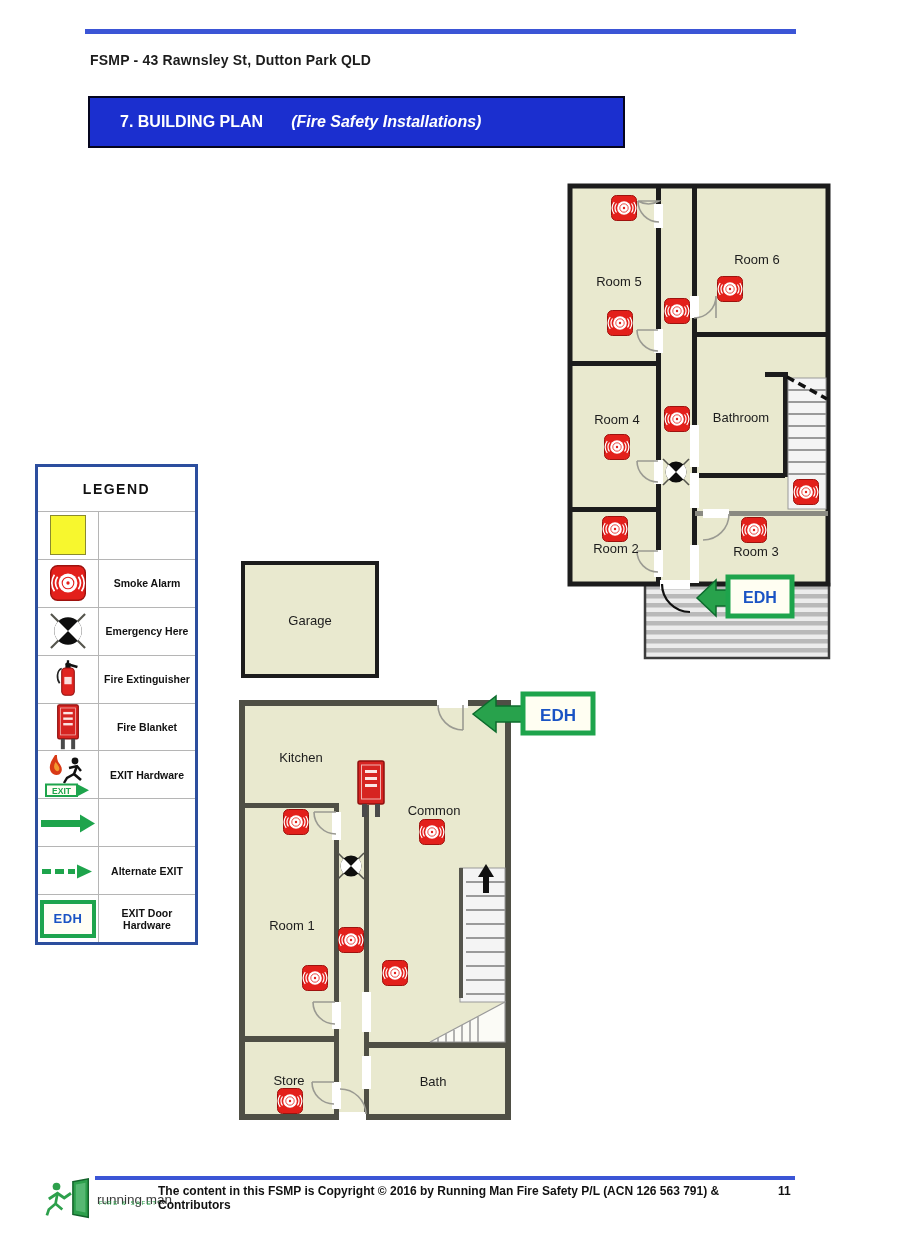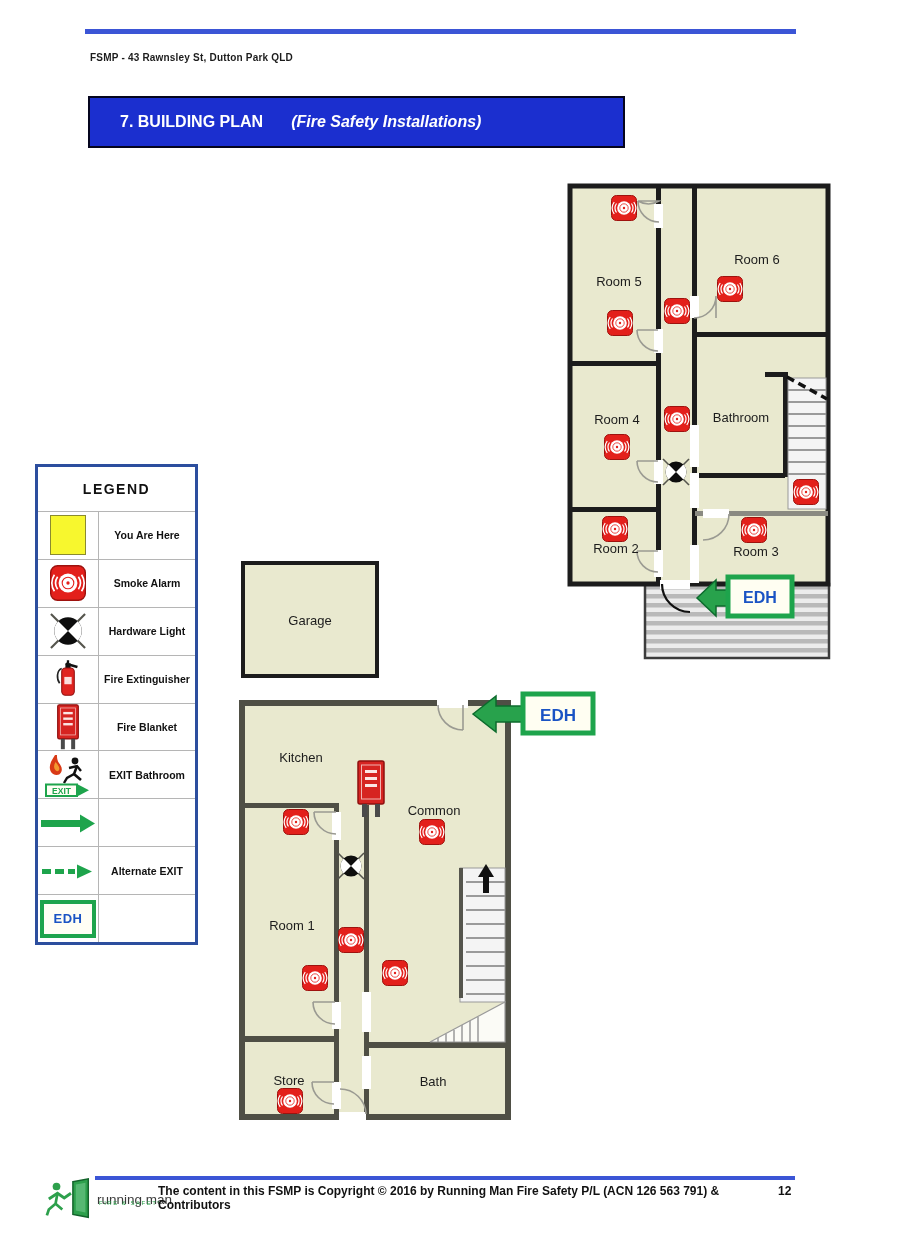--- a/index.html
+++ b/index.html
@@ -1,20 +1,20 @@
 <!DOCTYPE html>
 <html><head>
 <meta charset="utf-8">
 <style>
   html,body{margin:0;padding:0;background:#fff;}
   body{width:900px;height:1249px;position:relative;font-family:"Liberation Sans",sans-serif;overflow:hidden;}
   .abs{position:absolute;}
   
   #top-rule{left:85px;top:29px;width:711px;height:5px;background:#3b55d6;}
-  #doc-ref{left:90px;top:52px;font-size:10px;font-weight:700;color:#1c1c1c;letter-spacing:.2px;}
+  #doc-ref{left:90px;top:52px;font-size:14px;font-weight:700;color:#1c1c1c;letter-spacing:.2px;}
   #banner{left:88px;top:96px;width:537px;height:52px;background:#1b2fcf;border:2px solid #05051e;box-sizing:border-box;
           color:#fff;font-size:16px;font-weight:700;display:flex;align-items:center;padding-left:30px;}
   #banner .it{font-style:italic;margin-left:28px;}
   
   #legend{left:35px;top:418px;width:163px;height:481px;border:3px solid #2c4e9e;background:#fff;box-sizing:border-box;
           display:flex;flex-direction:column;margin-top:46px;}
   #legend .ltitle{height:44px;display:flex;align-items:center;justify-content:center;font-weight:700;font-size:14px;
           letter-spacing:1.5px;color:#111;}
   .lrow{flex:1;display:flex;border-top:1px solid #b5b5b5;}
   .lrow .ic{width:60px;border-right:1px solid #b5b5b5;display:flex;align-items:center;justify-content:center;}
@@ -79,37 +79,36 @@
   <span>7.  BUILDING PLAN</span>
   <span class="it">(Fire Safety Installations)</span>
 </div>
 
 <div class="abs" id="legend">
   <div class="ltitle">LEGEND</div>
   <div class="lrow">
     <div class="ic">
         <div class="yah"></div>
       </div>
-    <div class="lb">You Are Here</div>
   </div>
   <div class="lrow">
     <div class="ic">
         <svg width="36" height="36">
           <use href="#sym-alarm"></use>
         </svg>
       </div>
     <div class="lb">Smoke Alarm</div>
   </div>
   <div class="lrow">
     <div class="ic">
         <svg width="42" height="42">
           <use href="#sym-elight"></use>
         </svg>
       </div>
-    <div class="lb">Hardware Light</div>
+    <div class="lb">Emergency Here</div>
   </div>
   <div class="lrow">
     <div class="ic">
         <svg width="32" height="44" viewBox="0 0 30 42">
           <use href="#sym-extinguisher"></use>
         </svg>
       </div>
     <div class="lb">Fire Extinguisher</div>
   </div>
   <div class="lrow">
@@ -127,21 +126,21 @@
         <path d="M10.5 10 C8.5 13.5 8.5 16.5 10.8 18.5 C13.2 20.3 15.2 18 14 15 C13.2 13 12 12 10.5 10 Z" fill="#f2992f"></path>
         <circle cx="30" cy="9" r="3.4" fill="#111"></circle>
         <path d="M24 16 L32 14 L36 19" stroke="#111" stroke-width="2.4" fill="none"></path>
         <path d="M32 14 L29 22 L36 28" stroke="#111" stroke-width="2.6" fill="none"></path>
         <path d="M29 22 L22 26 L19 31" stroke="#111" stroke-width="2.4" fill="none"></path>
         <rect x="1" y="32.5" width="31" height="11.5" fill="#fffef4" stroke="#1ea44c" stroke-width="2"></rect>
         <text x="16.5" y="41.5" text-anchor="middle" font-size="8.5" font-weight="bold" fill="#1ea44c">EXIT</text>
         <polygon points="33,32.5 44,38.2 33,44" fill="#1ea44c"></polygon>
       </svg>
     </div>
-    <div class="lb">EXIT Bathroom</div>
+    <div class="lb">EXIT Hardware</div>
   </div>
   <div class="lrow">
     <div class="ic">
       <svg width="56" height="22">
         <rect x="1" y="8" width="39" height="7" fill="#1ea44c"></rect>
         <polygon points="40,2.5 55,11.5 40,20.5" fill="#1ea44c"></polygon>
       </svg>
     </div>
   </div>
   <div class="lrow">
@@ -152,20 +151,21 @@
         <rect x="27" y="8" width="7" height="5" fill="#1ea44c"></rect>
         <polygon points="36,3.5 51,10.5 36,17.5" fill="#1ea44c"></polygon>
       </svg>
     </div>
     <div class="lb">Alternate EXIT</div>
   </div>
   <div class="lrow">
     <div class="ic">
         <div class="edh-leg">EDH</div>
       </div>
+    <div class="lb">EXIT Door Hardware</div>
   </div>
 </div>
 
 <svg class="abs" style="left:566px;top:182px;" width="268" height="484" viewBox="566 182 268 484">
   <defs>
     <pattern id="deckstripes" width="12" height="9" patternUnits="userSpaceOnUse">
       <rect width="12" height="9" fill="#ececec"></rect>
       <rect width="12" height="4.5" fill="#b9b9b9"></rect>
     </pattern>
   </defs>
@@ -348,13 +348,13 @@
 <svg class="abs" style="left:44px;top:1177px;" width="52" height="44" viewBox="0 0 54 44">
   <polygon points="30,4 46,1 46,41 30,38" fill="#2da04c" stroke="#13632b" stroke-width="1.5"></polygon>
   <polygon points="33,7 43,5 43,36 33,34" fill="#57b873"></polygon>
   <circle cx="13" cy="9" r="4" fill="#2da04c"></circle>
   <path d="M5 22 L14 16 L21 21 L28 16" stroke="#2da04c" stroke-width="3" fill="none"></path>
   <path d="M14 16 L12 27 L19 33 M12 27 L5 33 L3 39" stroke="#2da04c" stroke-width="2.8" fill="none"></path>
 </svg>
 <div class="abs" id="brand-name">running man</div>
 <div class="abs" id="brand-tag">fire &amp; safety</div>
 <div class="abs" id="copyright">The content in this FSMP is Copyright © 2016 by Running Man Fire Safety P/L (ACN 126 563 791) &amp; Contributors</div>
-<div class="abs" id="page-num">12</div>
+<div class="abs" id="page-num">11</div>
 
 </body></html>

